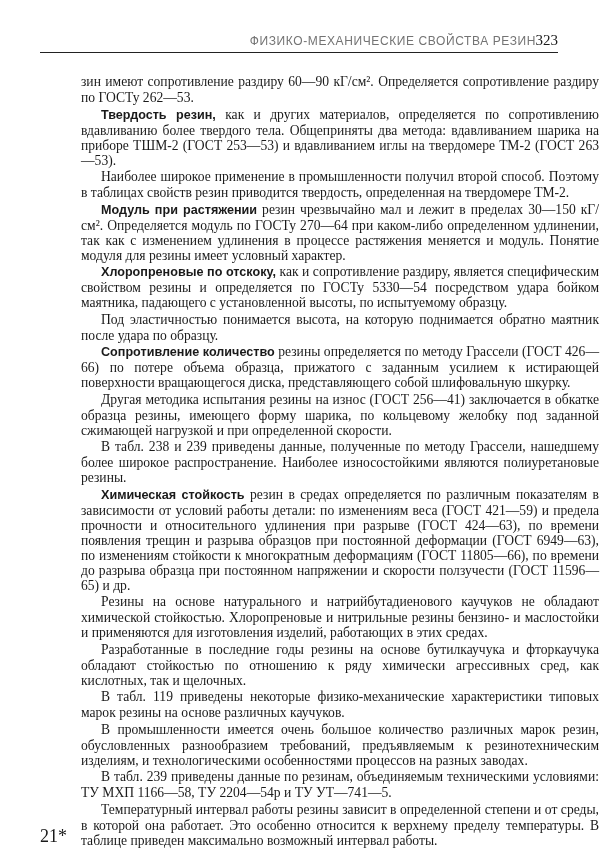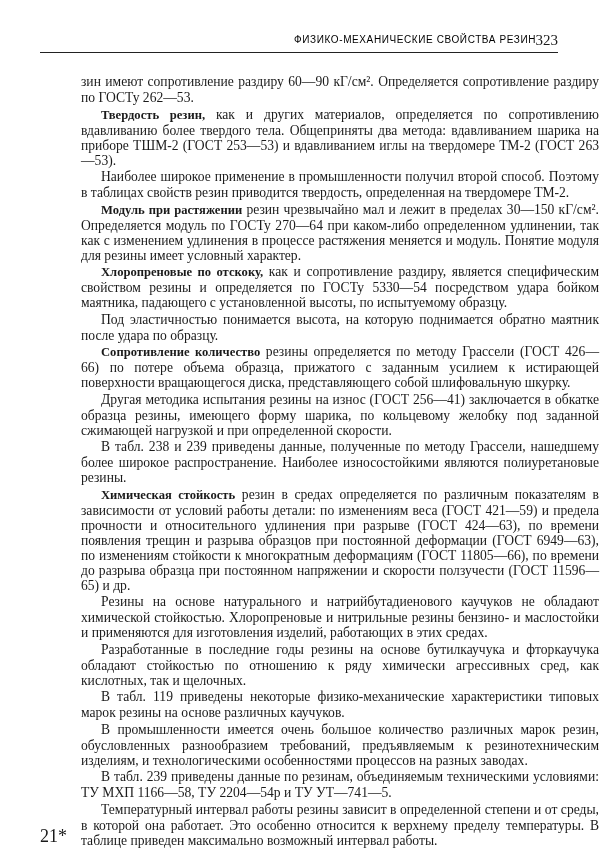--- a/index.html
+++ b/index.html
@@ -1,27 +1,27 @@
 <!DOCTYPE html>
 <html><head>
 <meta charset="utf-8">
 <style>
   html, body { margin: 0; padding: 0; background: #ffffff; }
   body { width: 600px; height: 862px; position: relative; overflow: hidden;
          font-family: "Liberation Serif", "DejaVu Serif", serif; color: #1a1a1a; }
   .header { position: absolute; left: 40px; top: 32px; width: 518px; height: 20px;
             border-bottom: 1.5px solid #222; }
-  .running-title { position: absolute; right: 22px; top: 2px; font-size: 10px;
-                   letter-spacing: 0.6px; font-family: "Liberation Sans", "DejaVu Sans", sans-serif; color:#000000; }
+  .running-title { position: absolute; right: 22px; top: 2px; font-size: 12px;
+                   letter-spacing: 0.6px; font-family: "Liberation Sans", "DejaVu Sans", sans-serif; color:#737373; }
   .page-num { position: absolute; right: 0; top: 0; font-size: 15px; font-family: "Liberation Serif", serif; }
   .body { position: absolute; left: 40px; top: 74px; width: 518px; font-size: 13.6px;
           line-height: 15px; text-align: justify; margin-left: 41px; }
   .body p { margin: 0 0 1.5px 0; text-indent: 20px; }
   .body p.cont { text-indent: 0; }
-  .body b { font-family: Liberation Serif, serif; font-size: 12.6px; }
+  .body b { font-family: Liberation Sans, sans-serif; font-size: 12.6px; }
   .footer { position: absolute; left: 40px; top: 826px; font-size: 18px; }
 </style>
 </head>
 <body>
 
 <div class="header">
   <span class="running-title">ФИЗИКО-МЕХАНИЧЕСКИЕ СВОЙСТВА РЕЗИН</span>
   <span class="page-num">323</span>
 </div>
 

